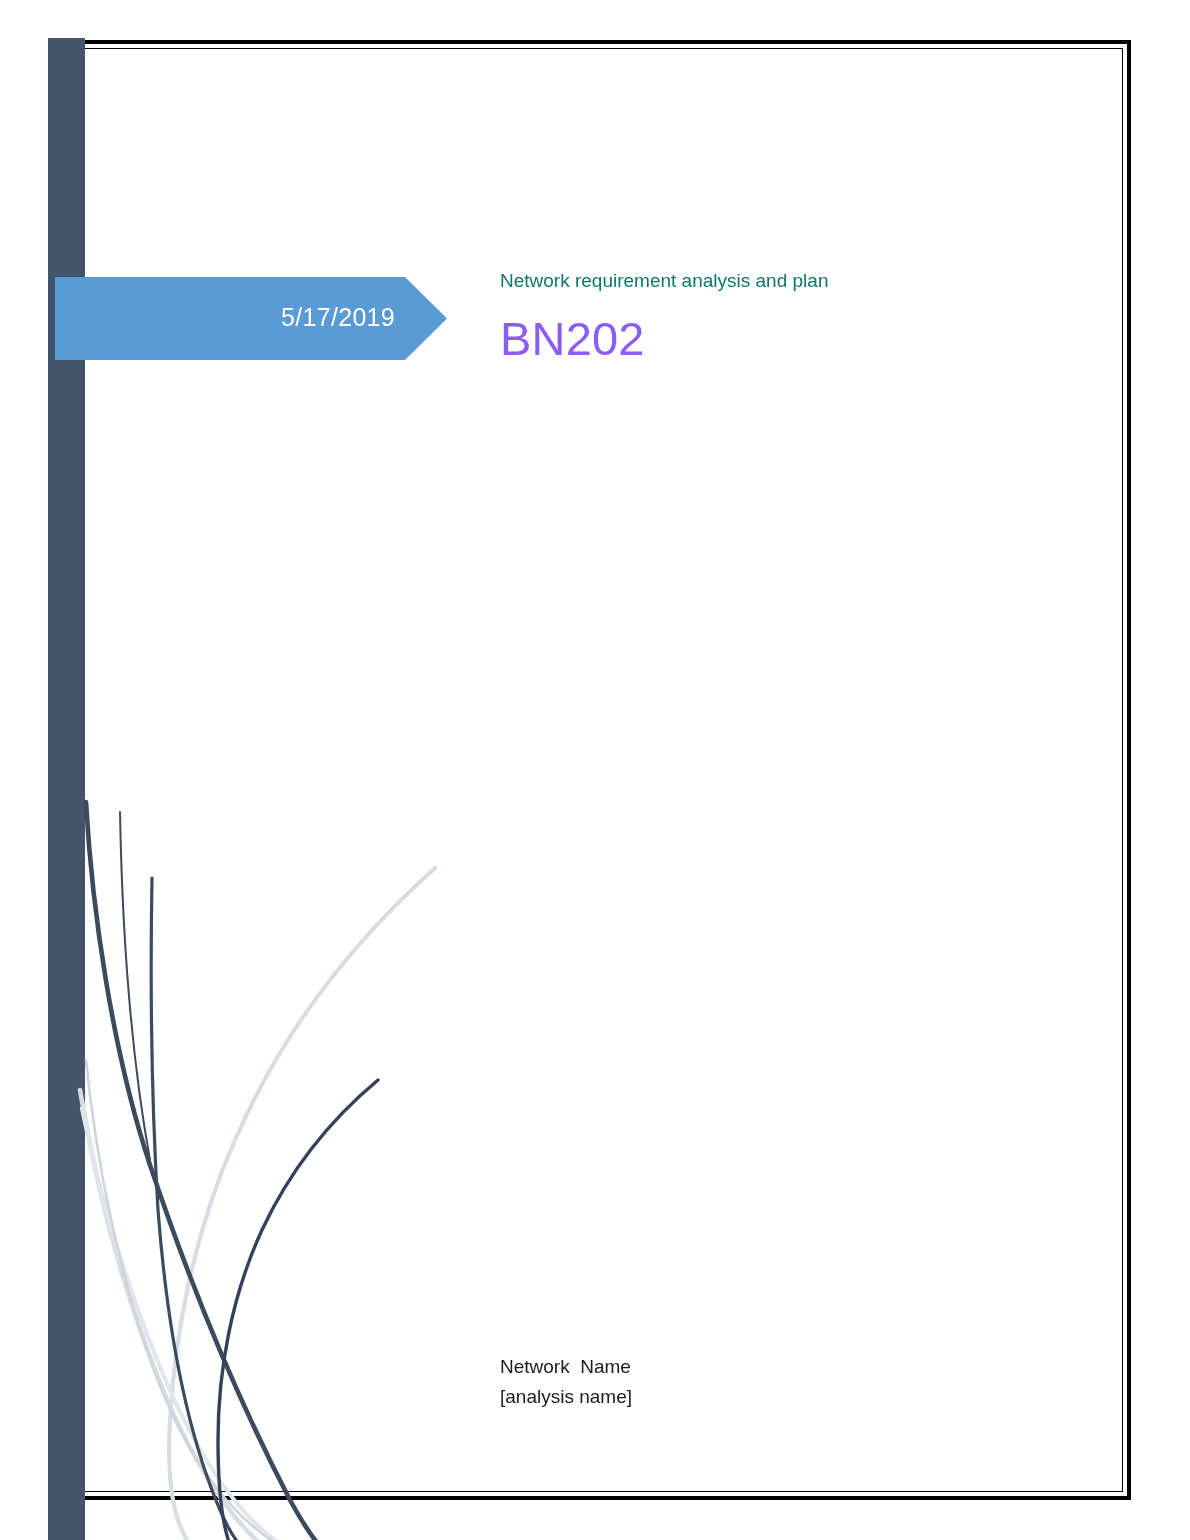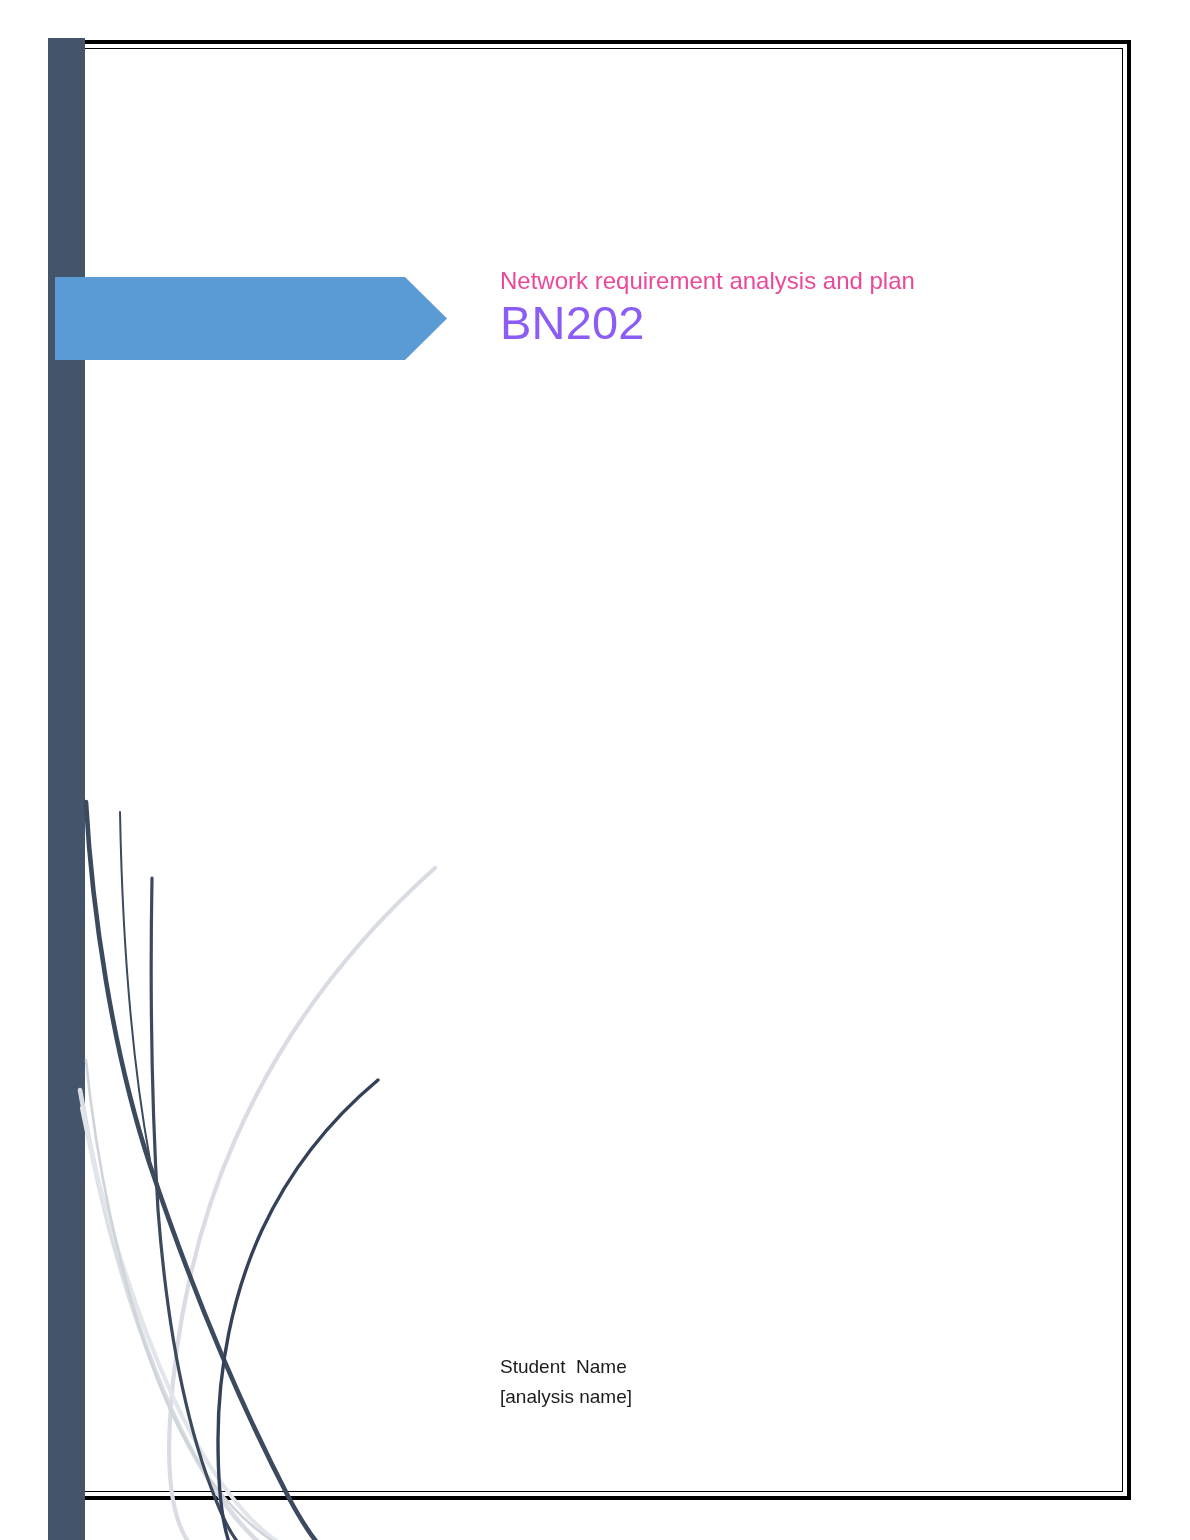--- a/index.html
+++ b/index.html
@@ -82,24 +82,24 @@
   }
 
   
   .title-block {
     position: absolute;
     left: 500px;
     top: 268px;
     width: 560px;
   }
   .subtitle {
-    font-size: 24px;
-    color: #ec4899;
+    font-size: 19px;
+    color: #0f766e;
     line-height: 26px;
-    margin: 0 0 6px 0;
+    margin: 0 0 22px 0;
     font-family: "Liberation Sans", sans-serif;
   }
   .doc-title {
     font-size: 47px;
     color: #8b5cf6;
     line-height: 46px;
     margin: 0;
     font-weight: 400;
     letter-spacing: 0.2px;
     font-family: "Liberation Sans", sans-serif;
@@ -145,24 +145,25 @@
       <path d="M378 320 C 330 360, 290 410, 262 470 C 232 535, 218 610, 218 680 C 218 740, 224 772, 232 790" stroke="#33415A" stroke-width="3.4" fill="none" stroke-linecap="round"></path>
       <path d="M120 52 C 122 160, 130 290, 150 400" stroke="#3C4A5E" stroke-width="2.0" fill="none" stroke-linecap="round"></path>
     </svg>
   </div>
 
   <div class="date-banner">
     <svg width="392" height="83" viewBox="0 0 392 83" xmlns="http://www.w3.org/2000/svg">
       <polygon points="0,0 350,0 392,41.5 350,83 0,83" fill="#5B9BD5"></polygon>
     </svg>
   </div>
+  <div class="date-text">5/17/2019</div>
 
   <div class="title-block">
     <p class="subtitle">Network requirement analysis and plan</p>
     <p class="doc-title">BN202</p>
   </div>
 
   <div class="author-block">
-    <p class="author-name">Student  Name</p>
+    <p class="author-name">Network  Name</p>
     <p class="author-company">[analysis name]</p>
   </div>
 
 </div>
 
 </body></html>

